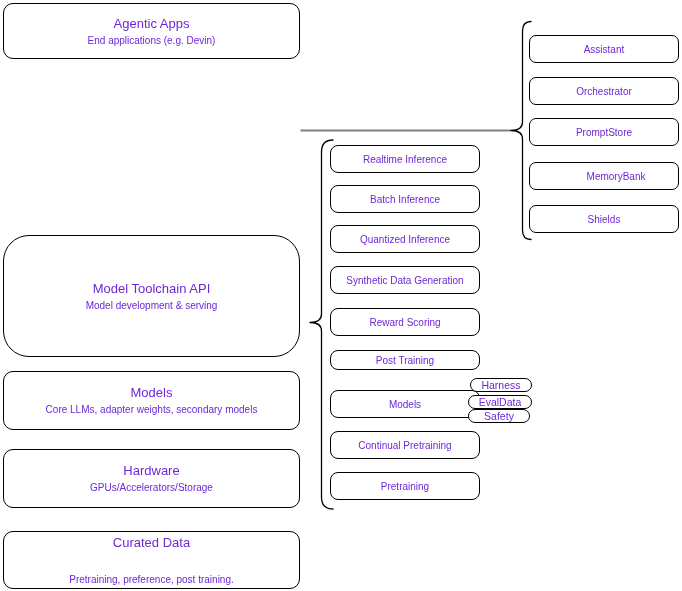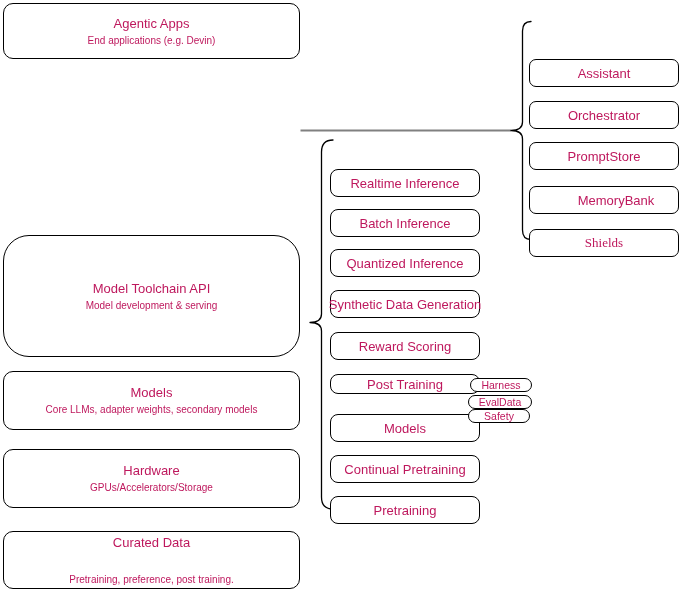--- a/index.html
+++ b/index.html
@@ -2,21 +2,21 @@
 <html><head>
 <meta charset="utf-8">
 <style>
   html, body { margin: 0; padding: 0; background: #ffffff; }
   .canvas {
     position: relative;
     width: 682px;
     height: 591px;
     background: #ffffff;
     font-family: "Liberation Sans", sans-serif;
-    color: #be185d;
+    color: #6d28d9;
     overflow: hidden;
   }
   .wires {
     position: absolute;
     left: 0; top: 0;
     width: 682px; height: 591px;
     pointer-events: none;
   }
   .node {
     position: absolute;
@@ -24,21 +24,21 @@
     background: #ffffff;
     border: 1px solid #000000;
     display: flex;
     align-items: center;
     justify-content: center;
     text-align: center;
   }
   .stack { flex-direction: column; }
   .stack .title { font-size: 13px; line-height: 15px; white-space: nowrap; }
   .stack .subtitle { font-size: 10px; line-height: 12px; margin-top: 4px; white-space: nowrap; }
-  .leaf { font-size: 13px; white-space: nowrap; margin-top: 24px; }
+  .leaf { font-size: 10px; white-space: nowrap; }
   .pill {
     position: absolute;
     box-sizing: border-box;
     background: #ffffff;
     border: 1.4px solid #000000;
     border-radius: 8px;
     display: flex;
     align-items: center;
     justify-content: center;
     font-size: 10.5px;
@@ -107,15 +107,15 @@
   <div class="pill" style="left:468px; top:409px; width:62px; height:14px;">Safety</div>
 
   <div class="node leaf" style="left:529px; top:35px; width:150px; height:28px; border-radius:7px;">Assistant</div>
 
   <div class="node leaf" style="left:529px; top:77px; width:150px; height:28px; border-radius:7px;">Orchestrator</div>
 
   <div class="node leaf" style="left:529px; top:118px; width:150px; height:28px; border-radius:7px;">PromptStore</div>
 
   <div class="node leaf" style="left:529px; top:162px; width:150px; height:28px; border-radius:7px;padding-left:24px;">MemoryBank</div>
 
-  <div class="node leaf" style="left:529px; top:205px; width:150px; height:28px; border-radius:7px;font-family:Liberation Serif, serif;">Shields</div>
+  <div class="node leaf" style="left:529px; top:205px; width:150px; height:28px; border-radius:7px;">Shields</div>
 
 </div>
 
 </body></html>

